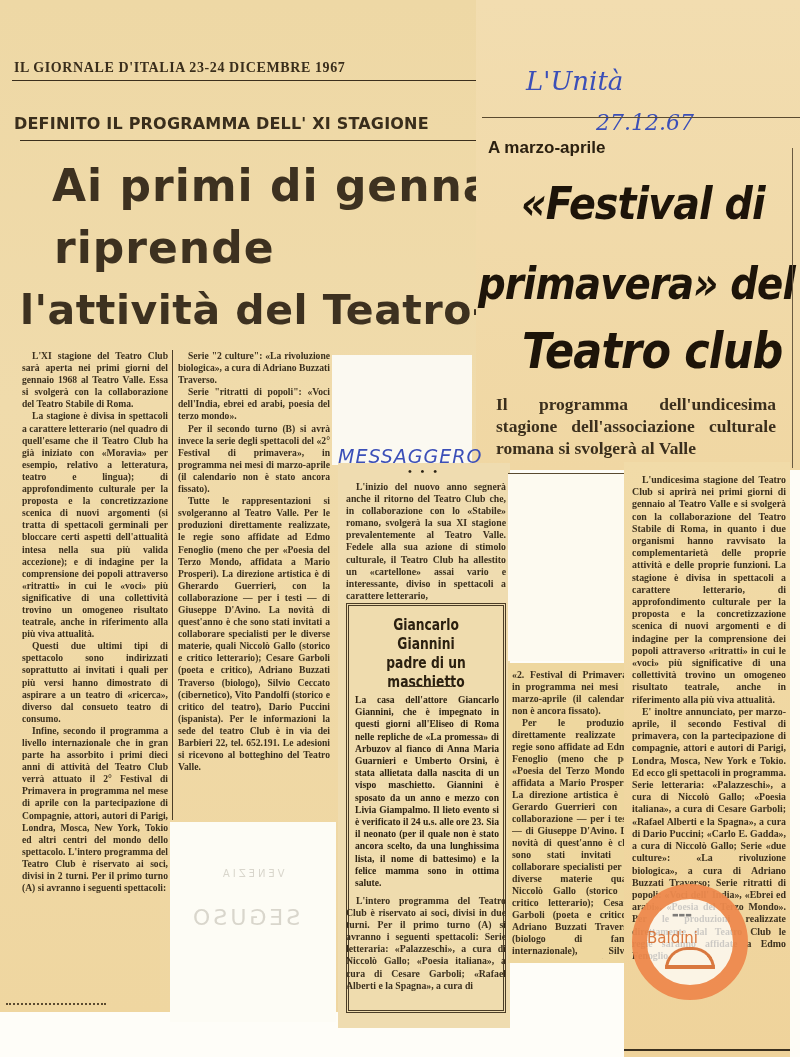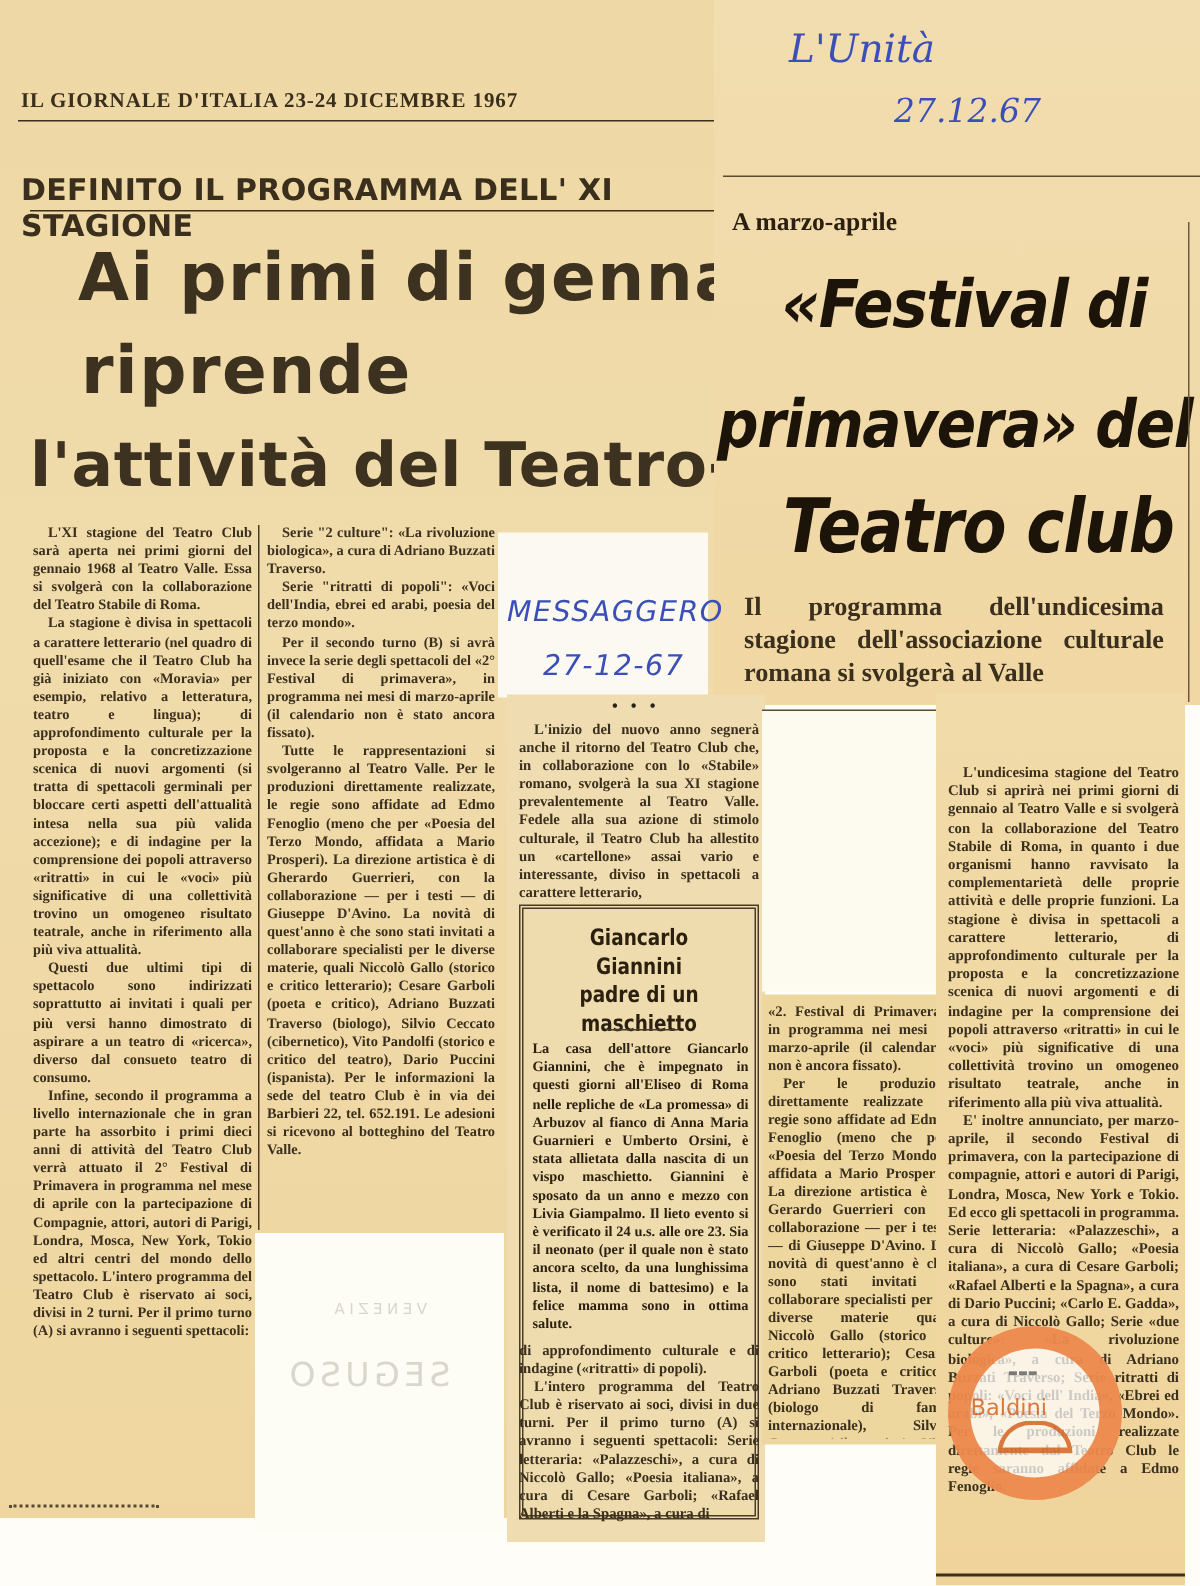--- a/index.html
+++ b/index.html
@@ -3,67 +3,67 @@
 <meta charset="utf-8">
 <style>
   html,body{margin:0;padding:0;}
   body{width:800px;height:1057px;position:relative;overflow:hidden;background:#fefdf8;font-family:"Liberation Serif",serif;color:#2a2214;}
   .clip{position:absolute;box-sizing:border-box;}
   .whitepaper{background:#fbf8ee;}
   
   #clip-giornale{left:0;top:0;width:480px;height:1012px;background:linear-gradient(180deg,#eed8a5 0%,#f0dbab 40%,#efd6a0 100%);}
   #clip-giornale .masthead{position:absolute;left:14px;top:60px;font-size:14px;font-weight:bold;letter-spacing:0.6px;color:#3a2e1c;}
   #clip-giornale .mast-rule{position:absolute;left:12px;top:80px;width:470px;height:0;border-top:1.5px solid #3b2f1d;}
-  #clip-giornale .kicker{position:absolute;left:14px;top:114px;font-family:"DejaVu Sans",sans-serif;font-weight:bold;font-size:20px;color:#3a2e1c;letter-spacing:0.2px;}
+  #clip-giornale .kicker{position:absolute;left:14px;top:114px;font-family:"DejaVu Sans",sans-serif;font-weight:bold;font-size:16px;color:#3a2e1c;letter-spacing:0.2px;}
   #clip-giornale .kicker-rule{position:absolute;left:20px;top:140px;width:460px;border-top:1.5px solid #3b2f1d;}
   #clip-giornale .headline{position:absolute;left:20px;top:150px;width:460px;font-family:"DejaVu Sans",sans-serif;font-weight:bold;color:#3d3120;}
   .hl1{position:absolute;left:32px;top:10px;font-size:44px;letter-spacing:1px;white-space:nowrap;}
   .hl2{position:absolute;left:34px;top:72px;font-size:44px;letter-spacing:1px;}
   .hl3{position:absolute;left:0px;top:136px;font-size:41px;letter-spacing:0.5px;white-space:nowrap;}
   .col{position:absolute;font-size:9.6px;line-height:12.1px;text-align:justify;color:#3b301e;font-weight:bold;}
   .col p{margin:0;text-indent:10px;}
   #g-col1{left:22px;top:350px;width:146px;}
   #g-col2{left:178px;top:350px;width:152px;}
   .vrule{position:absolute;border-left:1px solid #4a3c26;}
   #g-vrule1{left:172px;top:350px;height:470px;}
   .dots-rule{position:absolute;left:6px;top:1003px;width:100px;border-top:2px dotted #5a4a30;}
 
   
   #clip-messaggero-note{left:332px;top:355px;width:140px;height:110px;background:#fbf9f1;}
-  .handwriting{position:absolute;font-family:"DejaVu Sans",sans-serif;color:#3b4fb8;font-style:italic;}
+  .handwriting{position:absolute;font-family:"DejaVu Sans",sans-serif;color:#3b4fb8;font-style:italic;margin-top:48px;}
   #mess-hand1{left:6px;top:42px;font-size:19px;letter-spacing:1px;}
   #mess-hand2{left:30px;top:78px;font-size:19px;letter-spacing:1px;}
   #clip-messaggero{left:338px;top:463px;width:172px;height:565px;background:#efdcb0;}
   #clip-messaggero .stars{position:absolute;left:0;width:172px;top:2px;text-align:center;font-size:11px;font-weight:bold;letter-spacing:3px;}
   #m-col-top{left:8px;top:18px;width:160px;font-size:9.8px;}
   #m-box{position:absolute;left:8px;top:140px;width:160px;height:410px;border:3px double #4a3c26;box-sizing:border-box;background:#efdcae;}
   #m-box .box-title{position:absolute;left:0;width:154px;top:10px;text-align:center;font-family:"DejaVu Sans",sans-serif;font-weight:bold;font-size:15px;line-height:19px;color:#2b2010;transform:scaleX(0.82);}
   #m-box .box-rule{position:absolute;left:55px;top:80px;width:48px;border-top:1.5px solid #4a3c26;}
   #m-box .box-body{position:absolute;left:6px;top:88px;width:144px;font-size:9.6px;line-height:12.2px;font-weight:bold;color:#2d2212;text-align:justify;}
   #m-col-bottom{left:8px;top:432px;width:160px;font-size:9.8px;}
 
   
   #clip-strip{left:508px;top:663px;width:118px;height:300px;background:#eed79f;}
   #s-col{left:4px;top:6px;width:120px;font-size:9.8px;line-height:12px;overflow:hidden;height:290px;}
 
   
   #clip-unita{left:476px;top:0;width:324px;height:470px;background:linear-gradient(180deg,#f2ddb0 0%,#f0d7a3 100%);}
   #unita-hand1{left:50px;top:18px;font-size:26px;font-family:"DejaVu Serif",serif;}
   #unita-hand2{left:120px;top:62px;font-size:22px;font-family:"DejaVu Serif",serif;}
   #clip-unita .top-rule{position:absolute;left:6px;top:117px;width:318px;border-top:1.5px solid #5a4a30;}
-  #clip-unita .occhiello{position:absolute;left:12px;top:138px;font-family:Liberation Serif, serif;font-size:17px;font-weight:bold;color:#2b2010;}
+  #clip-unita .occhiello{position:absolute;left:12px;top:138px;font-family:Liberation Sans, sans-serif;font-size:17px;font-weight:bold;color:#2b2010;}
   #clip-unita .bighead{position:absolute;font-family:"DejaVu Sans",sans-serif;font-weight:bold;font-style:italic;color:#1d1409;}
   .bh1{left:45px;top:178px;font-size:44px;letter-spacing:-1px;white-space:nowrap;transform:scaleX(0.9);transform-origin:left;}
   .bh2{left:2px;top:258px;font-size:44px;letter-spacing:-1px;white-space:nowrap;transform:scaleX(0.88);transform-origin:left;}
   .bh3{left:46px;top:322px;font-size:50px;letter-spacing:-1px;white-space:nowrap;transform:scaleX(0.86);transform-origin:left;}
   #clip-unita .subhead{position:absolute;left:20px;top:393px;width:280px;font-size:17.5px;line-height:22px;font-weight:bold;color:#3b2f1d;text-align:justify;}
   #clip-unita .vline{position:absolute;left:316px;top:148px;height:320px;border-left:1px solid #6a5a40;}
   #u-box{position:absolute;left:508px;top:473px;width:118px;height:187px;background:#fdfaf0;border-top:1.5px solid #5a4a30;border-right:1.5px solid #5a4a30;}
   #clip-unita-body{left:624px;top:462px;width:166px;height:595px;background:linear-gradient(180deg,#f1dba8 0%,#efd39b 100%);}
-  #u-col{left:8px;top:12px;width:154px;font-size:9.9px;line-height:12.2px;margin-top:36px;}
+  #u-col{left:8px;top:12px;width:154px;font-size:9.9px;line-height:12.2px;}
   .bottom-rule{position:absolute;left:0;bottom:6px;width:166px;border-top:2px solid #3b301e;}
 
   
   .ghost{position:absolute;font-family:"DejaVu Sans",sans-serif;color:#d9d6cc;transform:scaleX(-1);letter-spacing:3px;}
   #ghost1{left:175px;top:903px;font-size:22px;}
   #ghost3{left:210px;top:860px;font-size:10px;}
 
   
   #stamp{position:absolute;left:632px;top:884px;width:116px;height:116px;border-radius:50%;border:15px solid #ee8a4e;box-sizing:border-box;background:rgba(255,255,255,0.78);opacity:0.95;}
   #stamp .stamp-text{position:absolute;left:0;width:86px;top:30px;text-align:left;font-family:"DejaVu Sans",sans-serif;font-size:15px;color:#d8743a;}
@@ -130,21 +130,20 @@
   </div>
   <div id="m-box">
     <div class="box-title">
       <div>Giancarlo Giannini</div>
       <div>padre di un maschietto</div>
     </div>
     <div class="box-rule"></div>
     <div class="box-body">La casa dell'attore Giancarlo Giannini, che è impegnato in questi giorni all'Eliseo di Roma nelle repliche de «La promessa» di Arbuzov al fianco di Anna Maria Guarnieri e Umberto Orsini, è stata allietata dalla nascita di un vispo maschietto. Giannini è sposato da un anno e mezzo con Livia Giampalmo. Il lieto evento si è verificato il 24 u.s. alle ore 23. Sia il neonato (per il quale non è stato ancora scelto, da una lunghissima lista, il nome di battesimo) e la felice mamma sono in ottima salute.</div>
   </div>
   <div class="col" id="m-col-bottom">
-    <p style="text-indent:0">di approfondimento culturale e di indagine («ritratti» di popoli).</p>
     <p>L'intero programma del Teatro Club è riservato ai soci, divisi in due turni. Per il primo turno (A) si avranno i seguenti spettacoli: Serie letteraria: «Palazzeschi», a cura di Niccolò Gallo; «Poesia italiana», a cura di Cesare Garboli; «Rafael Alberti e la Spagna», a cura di</p>
   </div>
 </div>
 
 <div id="u-box"></div>
 
 <div class="clip" id="clip-strip">
   <div class="col" id="s-col">
     <p style="text-indent:0">«2. Festival di Primavera» in programma nei mesi di marzo-aprile (il calendario non è ancora fissato).</p>
     <p>Per le produzioni direttamente realizzate le regie sono affidate ad Edmo Fenoglio (meno che per «Poesia del Terzo Mondo», affidata a Mario Prosperi). La direzione artistica è di Gerardo Guerrieri con la collaborazione — per i testi — di Giuseppe D'Avino. La novità di quest'anno è che sono stati invitati a collaborare specialisti per le diverse materie quali Niccolò Gallo (storico e critico letterario); Cesare Garboli (poeta e critico), Adriano Buzzati Traverso (biologo di fama internazionale), Silvio Ceccato (cibernetico), Vito Pandolfi (storico e critico di teatro), Dario Puccini (ispanista). Per informazioni la sede del Teatro Club è in via dei Barbieri 22, telefono 652191. Le adesioni si ricevono al botteghino del Teatro Valle.</p>

